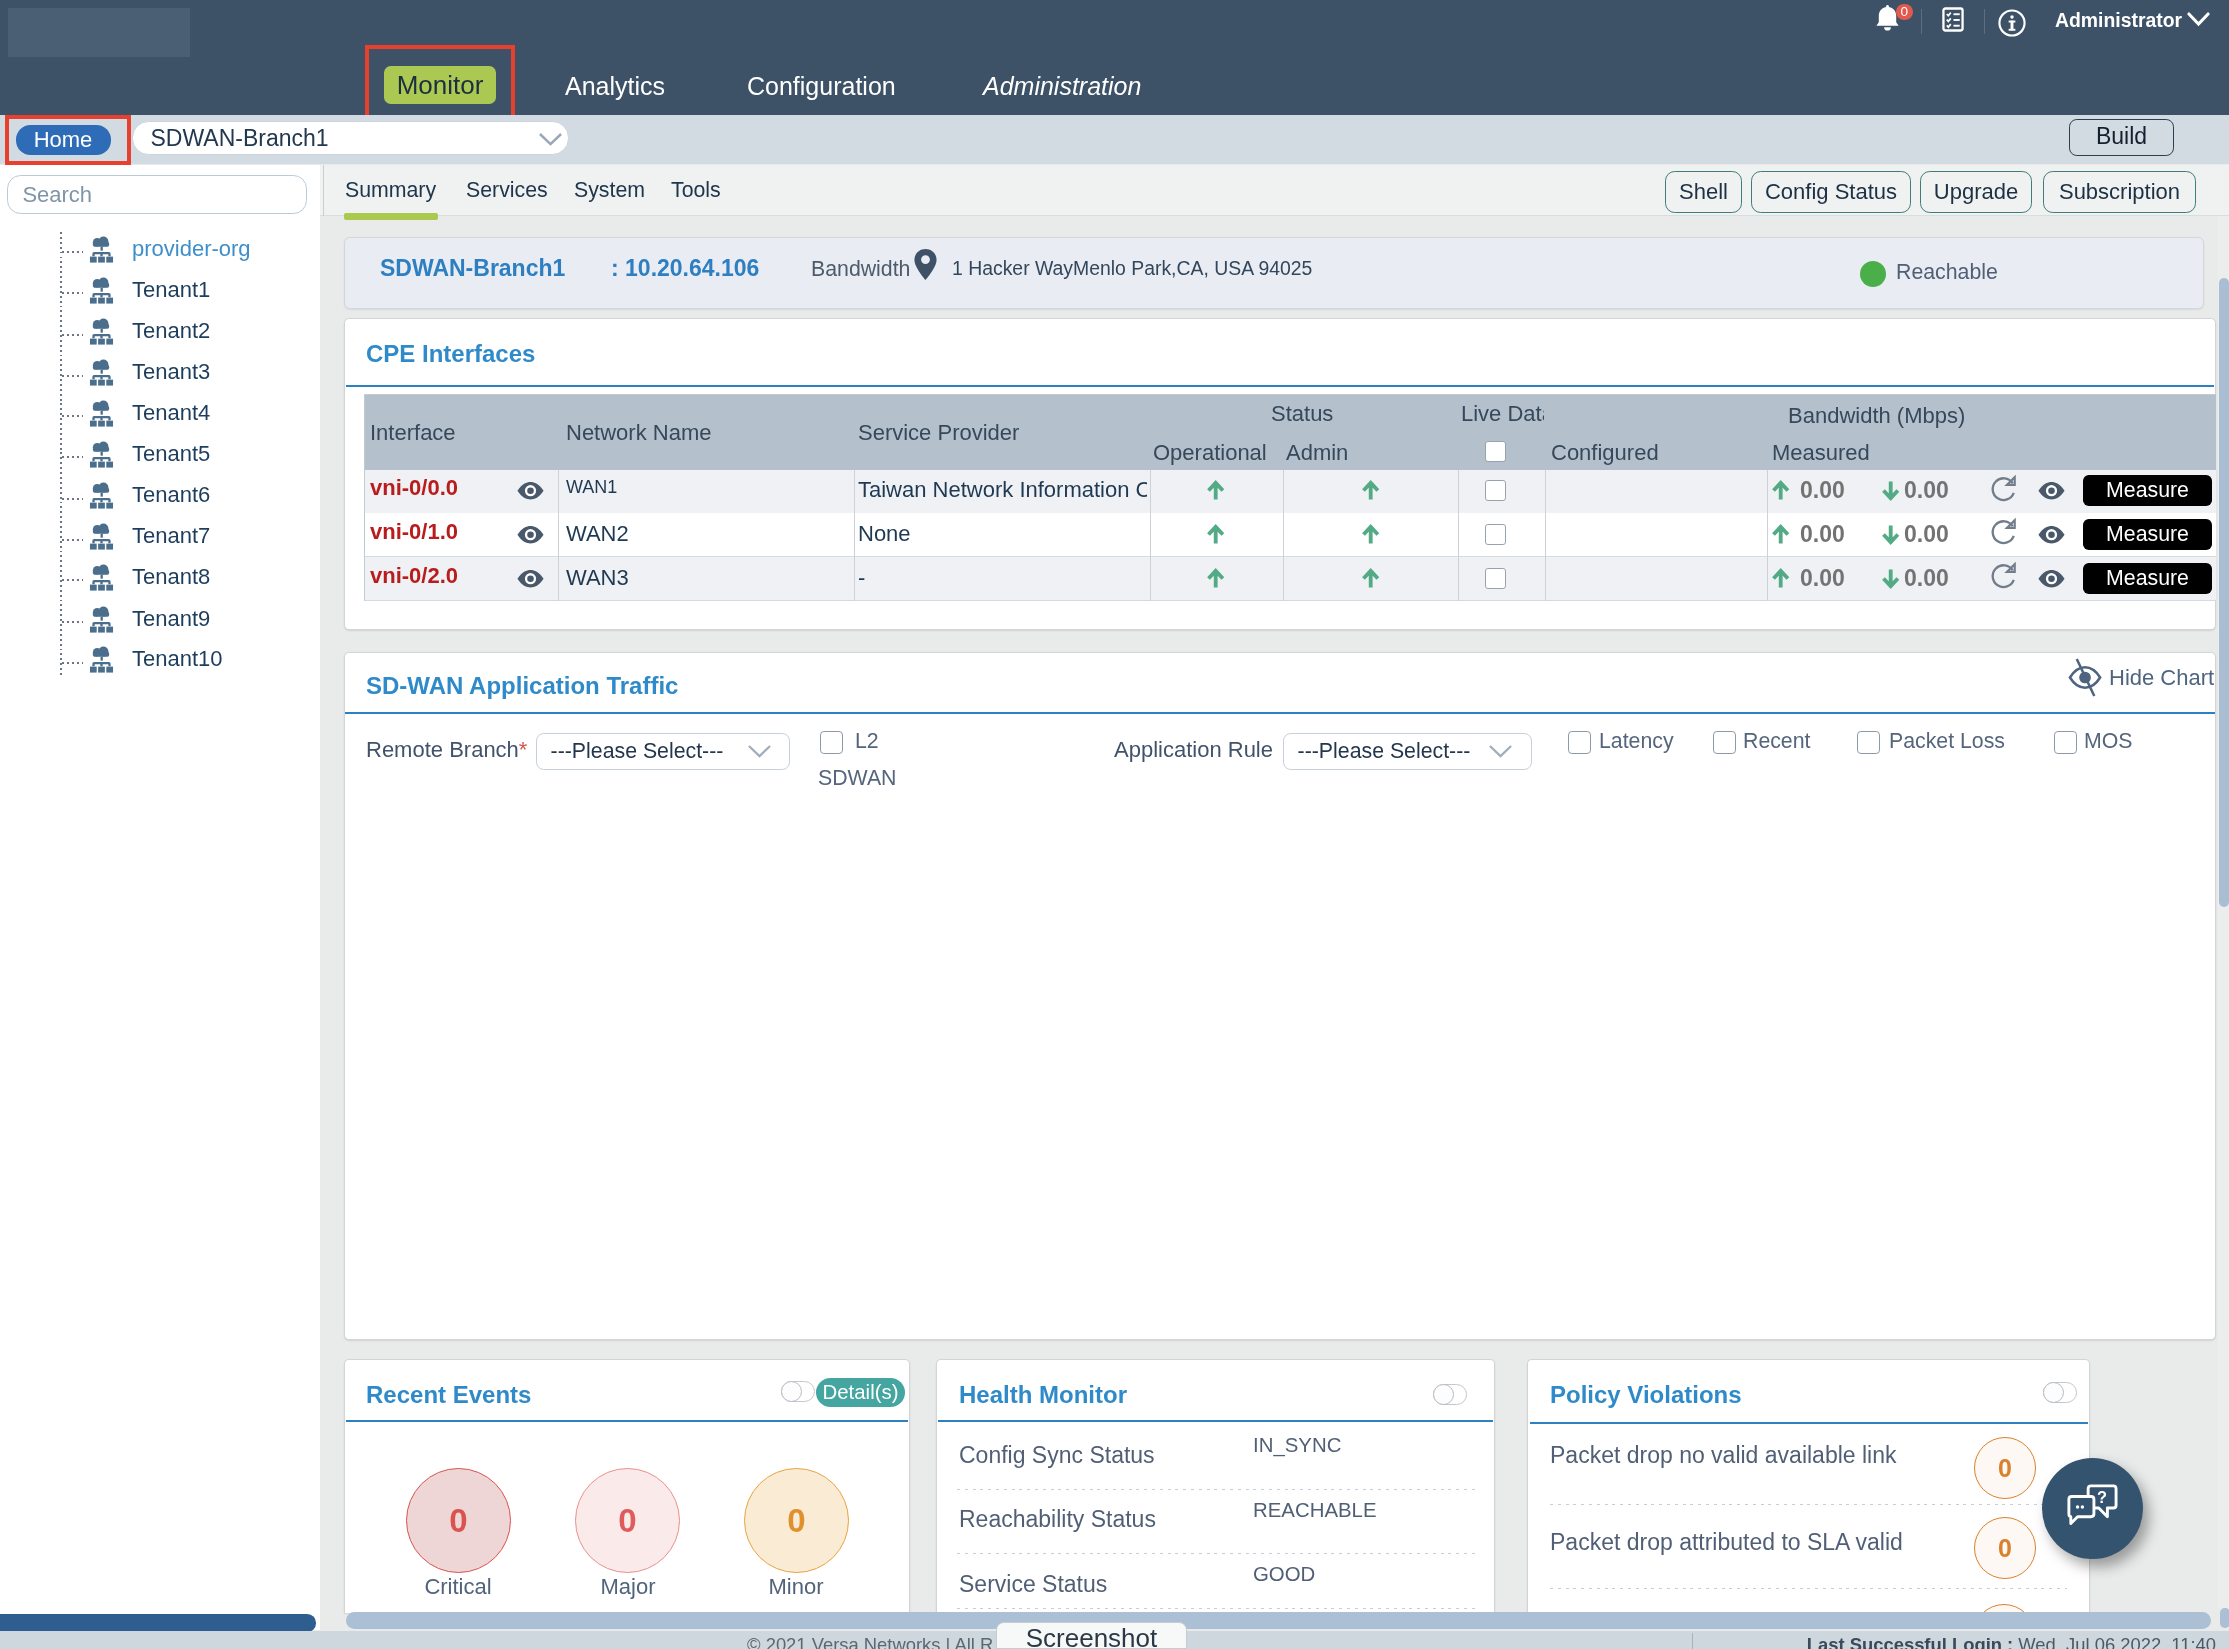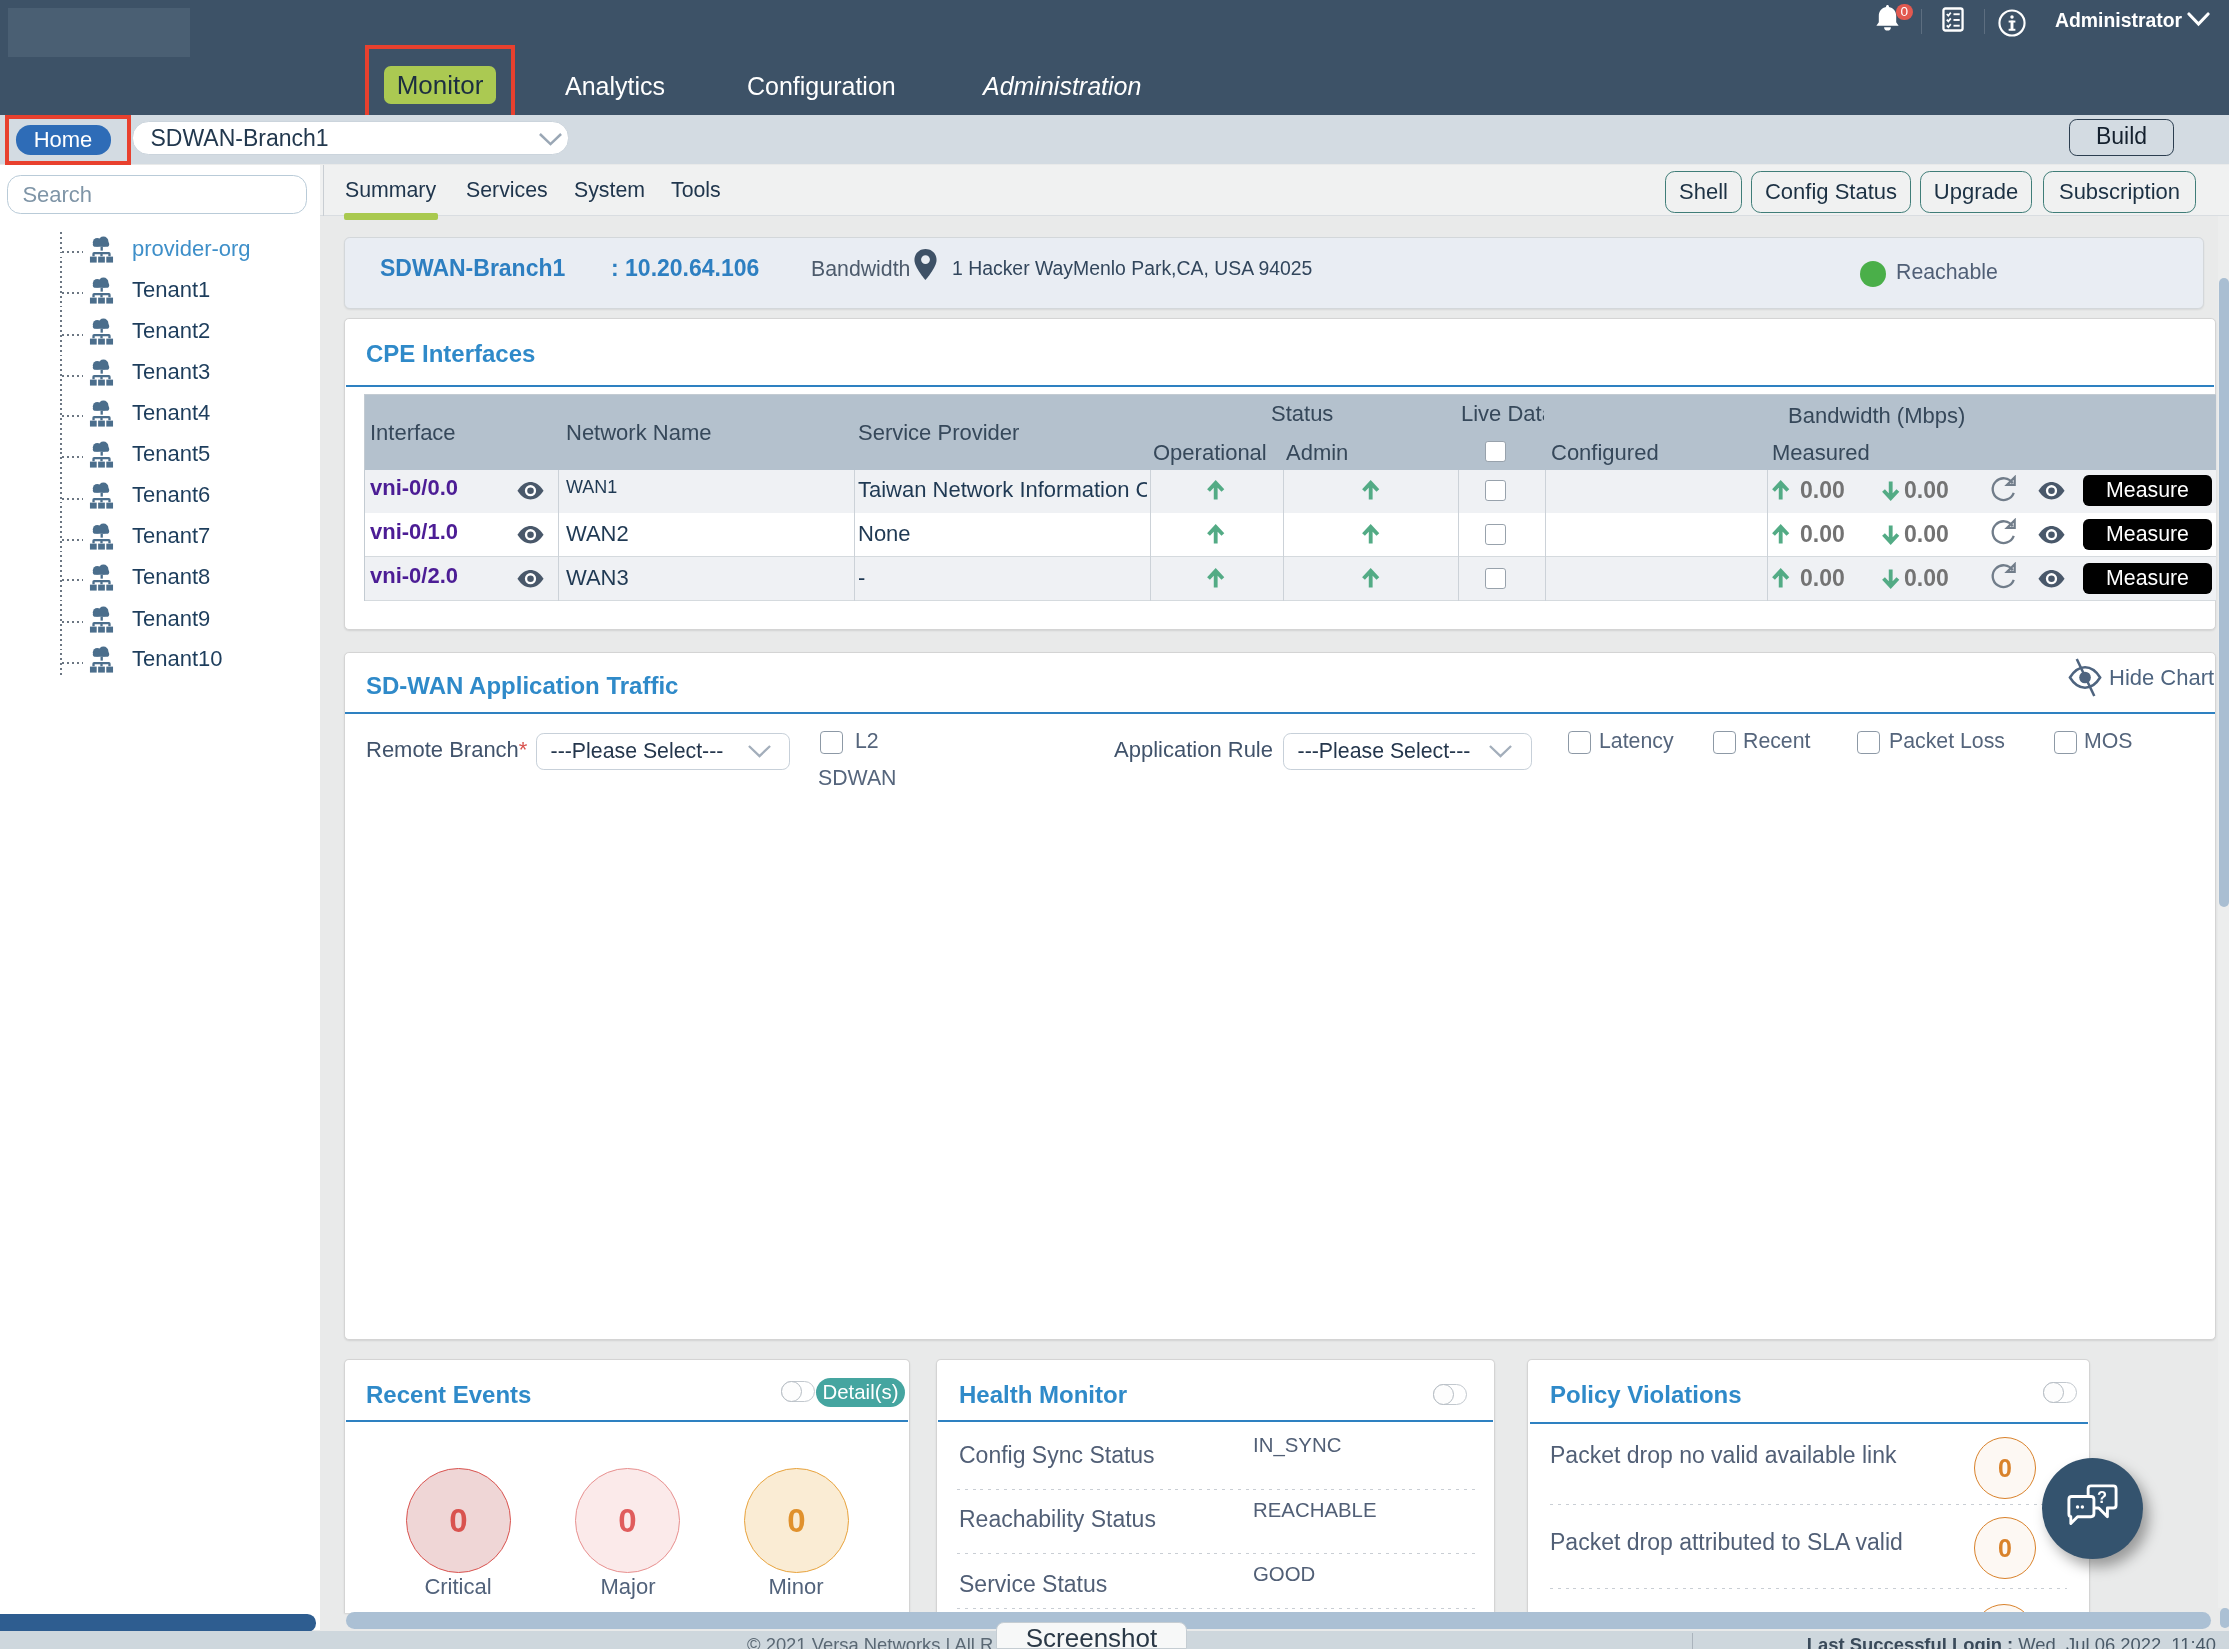--- a/index.html
+++ b/index.html
@@ -76,21 +76,21 @@
 
 
 .card { background:#fff; border:1px solid #d4d4d4; border-radius:4.9px; box-shadow:0 1px 1.9px rgba(0,0,0,0.10); }
 .cardtitle { font-size:24px; font-weight:bold; color:#2f8ac9; }
 .underline { height:1.9px; background:#2e81c1; }
 #cpe-card { left:344px; top:318px; width:1872px; height:312px; }
 #sdwan-card { left:344px; top:652px; width:1872px; height:688px; }
 #recent-card { left:344px; top:1359px; width:566px; height:254px; border-radius:4.9px 4.9px 0 0; border-bottom:none; }
 #health-card { left:936px; top:1359px; width:559px; height:254px; border-radius:4.9px 4.9px 0 0; border-bottom:none; }
 #policy-card { left:1527px; top:1359px; width:563px; height:254px; border-radius:4.9px 4.9px 0 0; border-bottom:none; }
-.vni { font-weight:bold; color:#4c1d95; }
+.vni { font-weight:bold; color:#b91c1c; }
 .mbtn { width:129px; height:31px; background:#000000; border-radius:5.8px; color:#fff; font-size:21.3px; text-align:center; line-height:31px; }
 .num { font-weight:bold; color:#737373; }
 
 
 .ctl-label { font-size:22px; color:#41536b; }
 .select { height:37px; background:#fff; border:1px solid #c7d0d9; border-radius:7.8px; font-size:21.3px; color:#24364c; line-height:35px; padding-left:13.6px; }
 .cb { width:23px; height:23px; border:1.9px solid #8d99a6; border-radius:3.9px; background:#fff; }
 .cb-label { font-size:21.3px; color:#55657c; }
 
 

